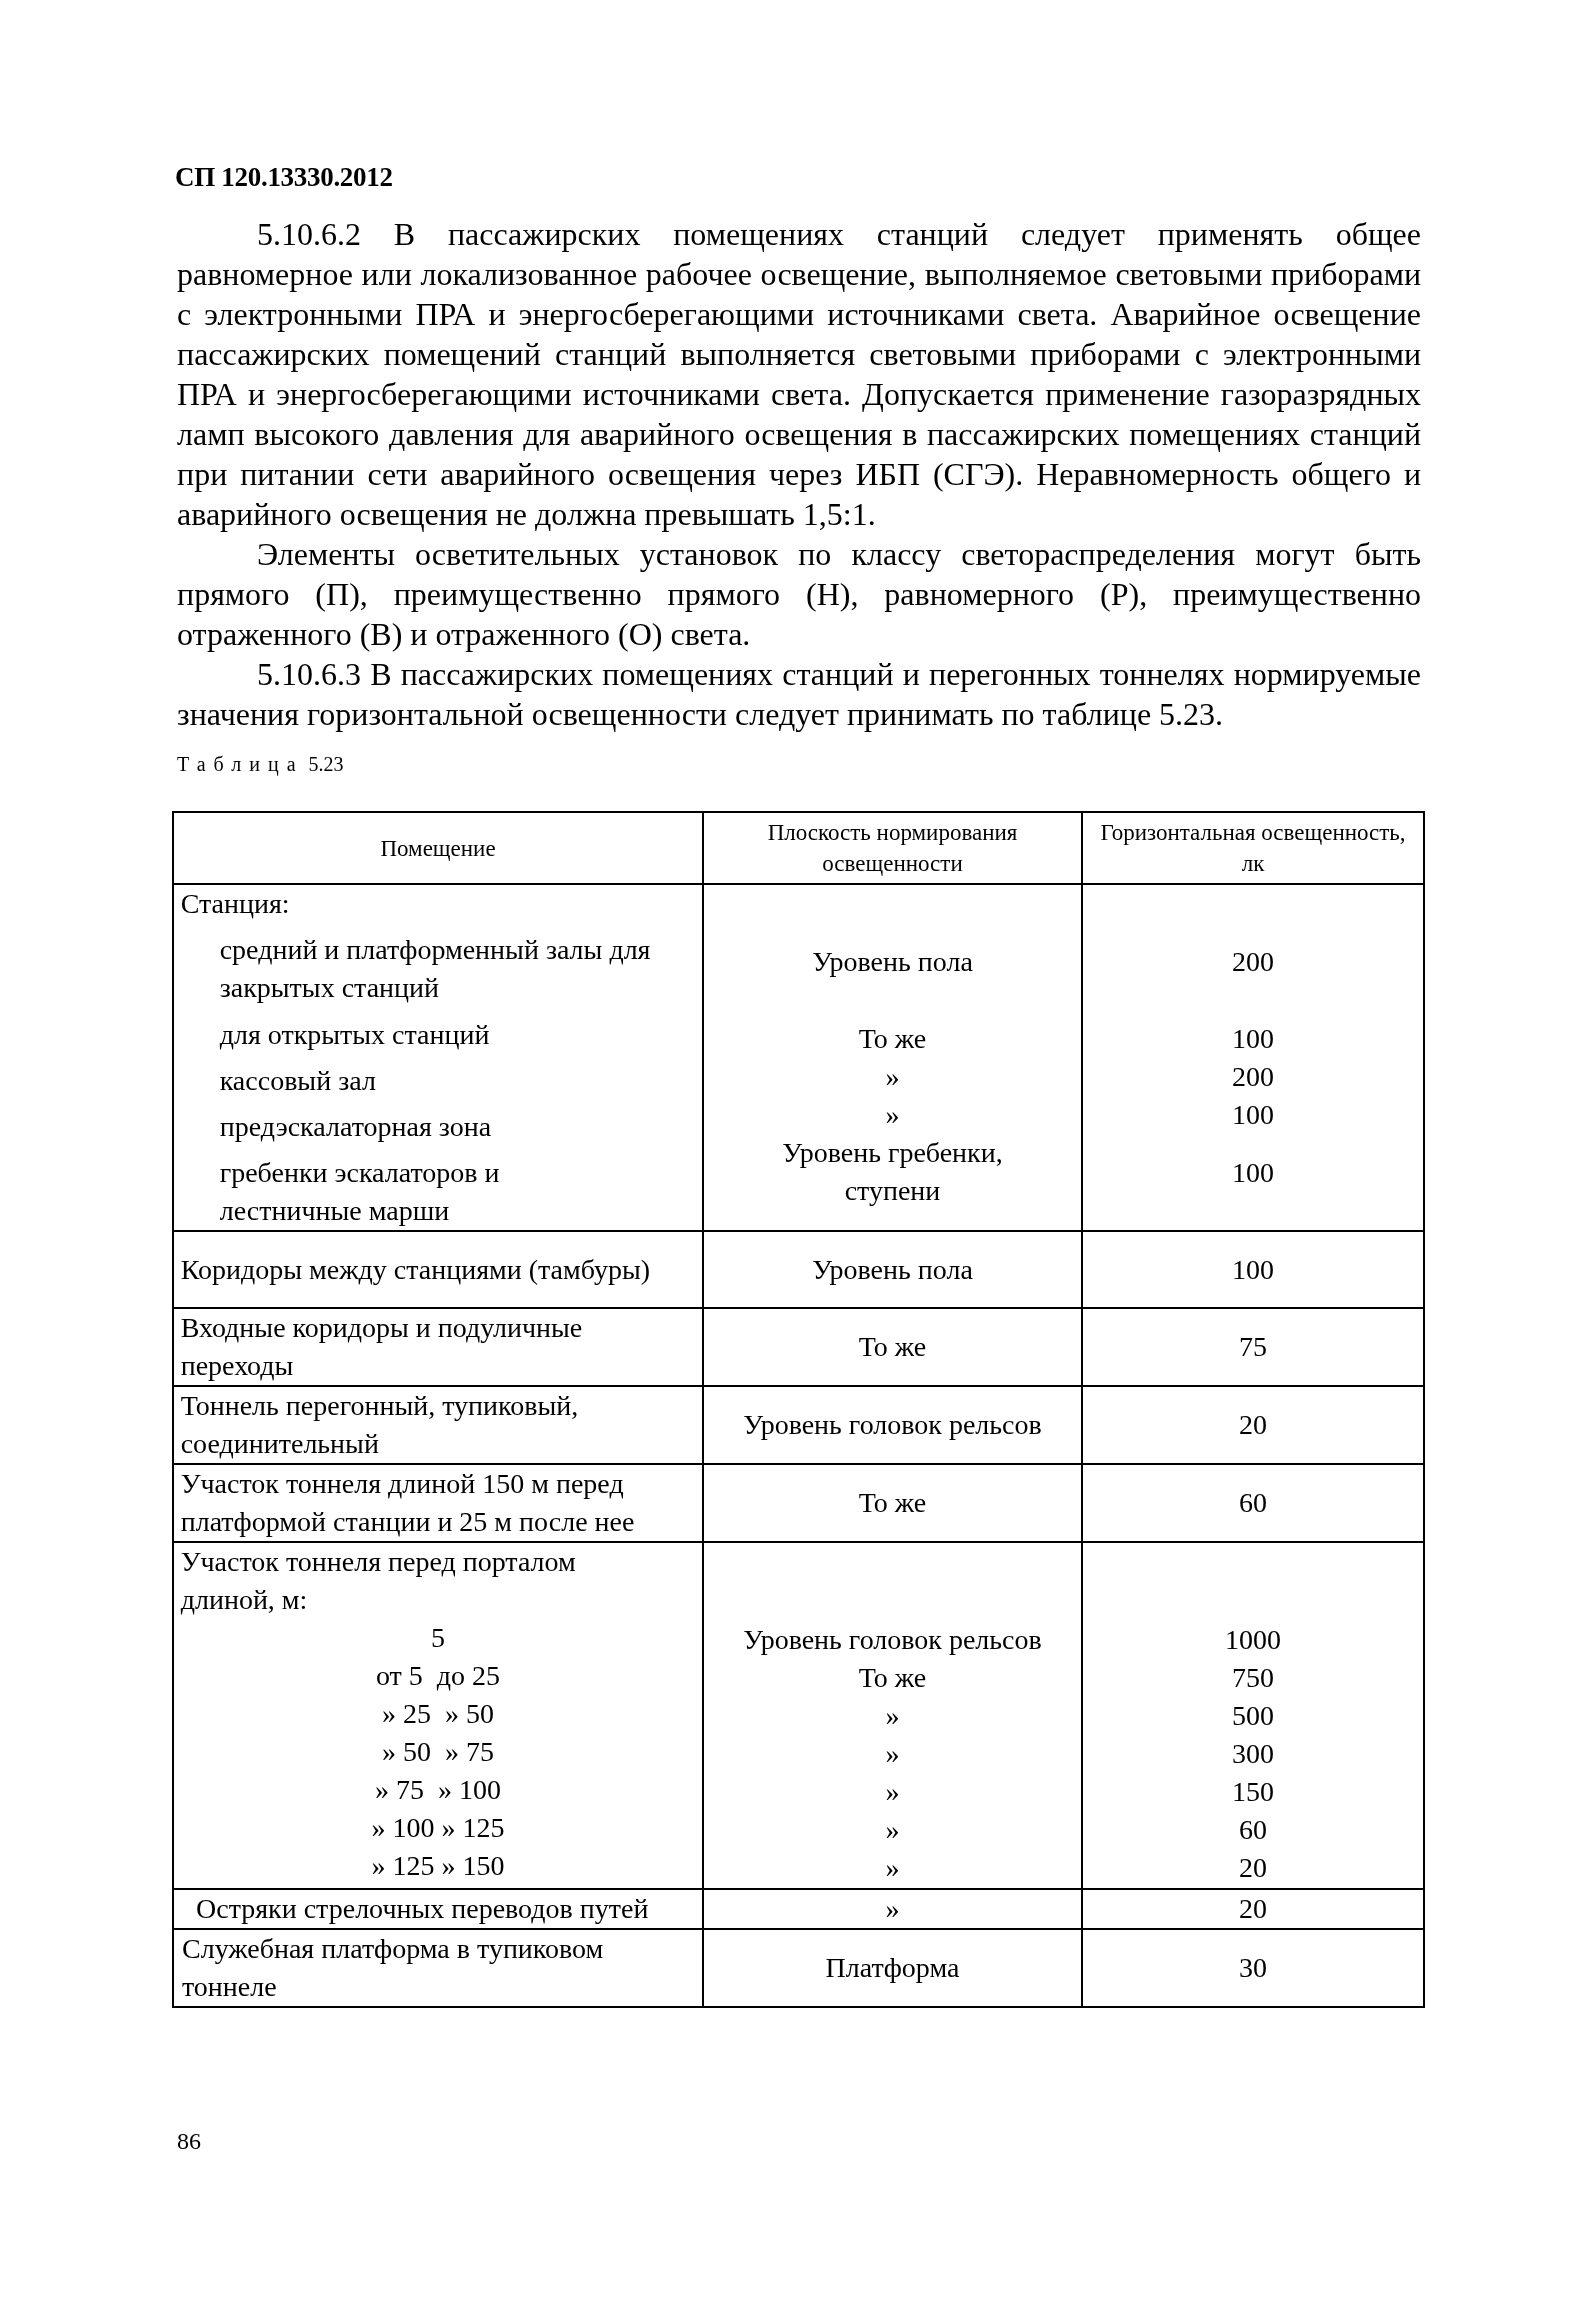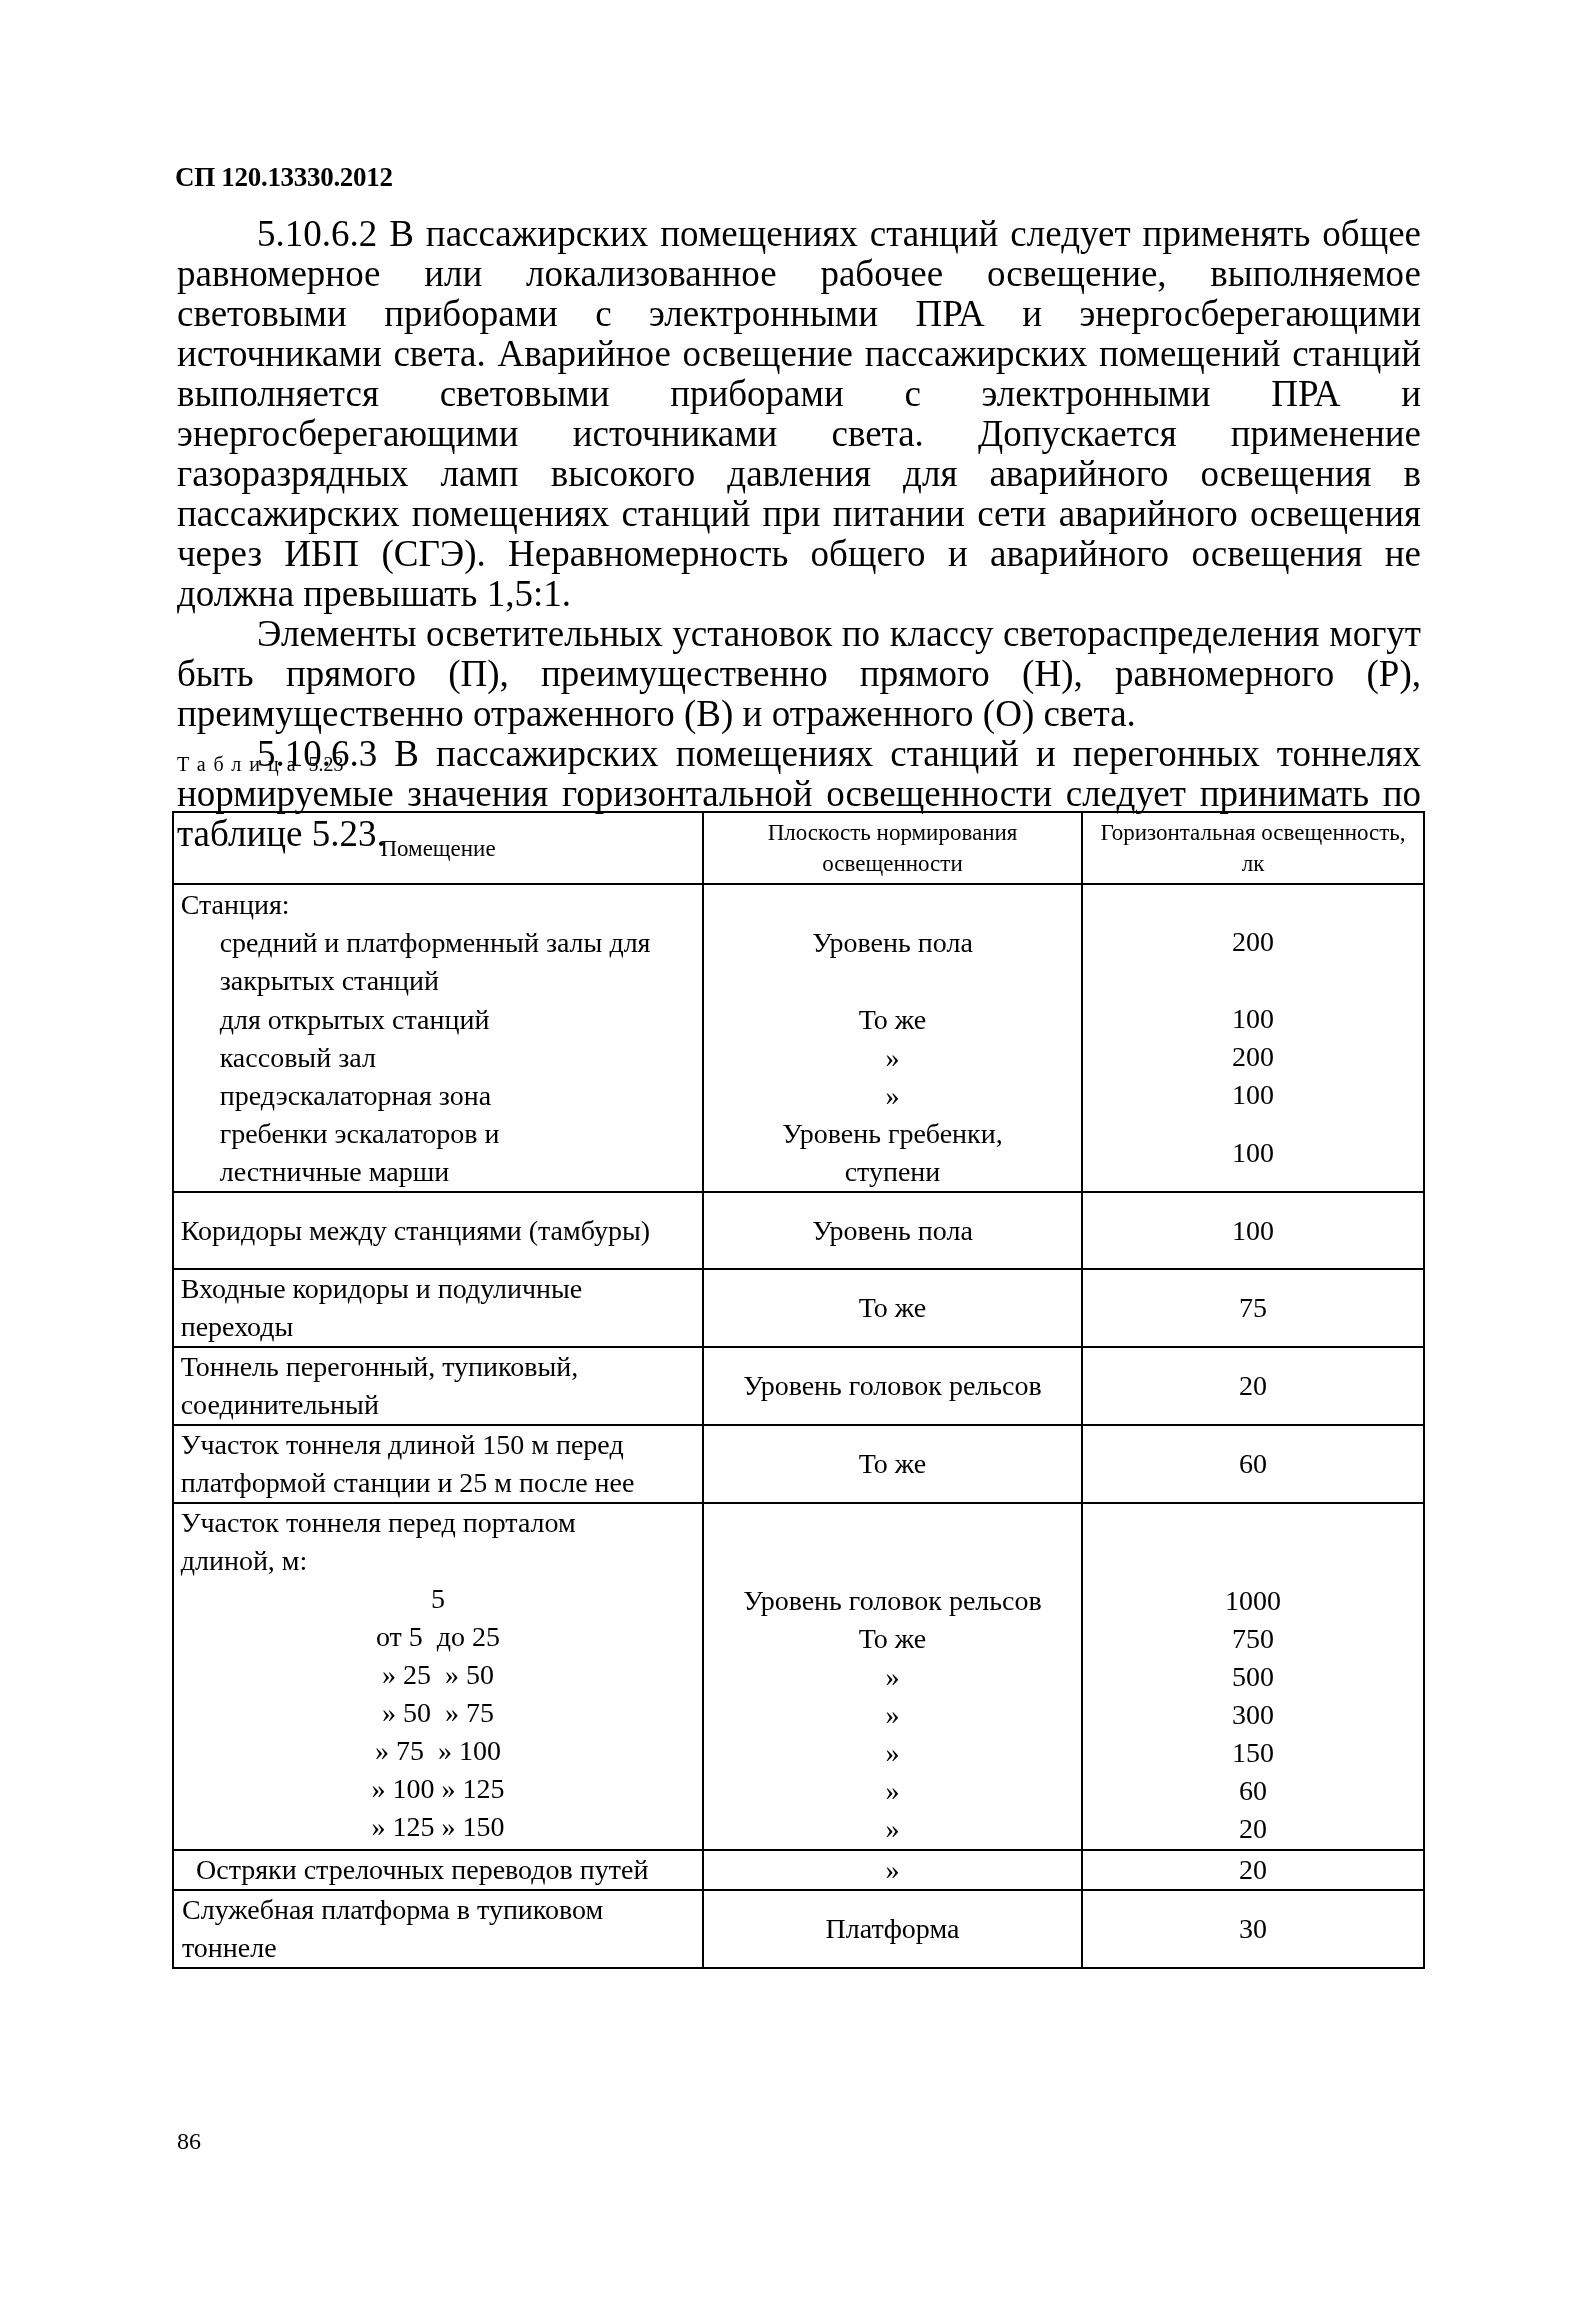--- a/index.html
+++ b/index.html
@@ -6,21 +6,21 @@
   body {
     width: 1592px; height: 2307px; position: relative; overflow: hidden;
     font-family: "Liberation Serif", "DejaVu Serif", serif; color: #000;
   }
   .doc-code {
     position: absolute; left: 175px; top: 162px;
     font-size: 27px; font-weight: bold; letter-spacing: -0.3px;
   }
   .body-text {
     position: absolute; left: 177px; top: 214px; width: 1244px;
-    font-size: 37px; line-height: 40px;
+    font-size: 32px; line-height: 40px;
   }
   .body-text p {
     margin: 0; text-align: justify; text-indent: 80px;
   }
   .caption {
     position: absolute; left: 177px; top: 753px;
     font-size: 20px; letter-spacing: 0;
   }
   .caption .spaced { letter-spacing: 8px; }
   table.norms {
@@ -32,21 +32,21 @@
   table.norms col.c2 { width: 379px; }
   table.norms col.c3 { width: 342px; }
   table.norms th, table.norms td {
     border: 2px solid #000; padding: 0 6.7px; vertical-align: middle;
   }
   table.norms th {
     font-weight: normal; font-size: 23px; line-height: 31px; height: 70px;
     text-align: center;
   }
   td.room { text-align: left; padding-left: 15px; vertical-align: top; }
-  td.room .sub { padding-left: 39px; }
+  td.room .sub { padding-left: 39px; margin-top: 8px; }
   td.room .center { text-align: center; }
   td.plane, td.lux { text-align: center; }
   td.stack { vertical-align: top; padding: 0; }
   td.stack div { text-align: center; }
   .r2 { height: 77px; }
   .r1 { height: 40px; }
   td.note {
     font-size: 24px; line-height: 34px; text-align: justify; padding: 5.4px 8px 12px 8px;
     height: 65px;
   }

